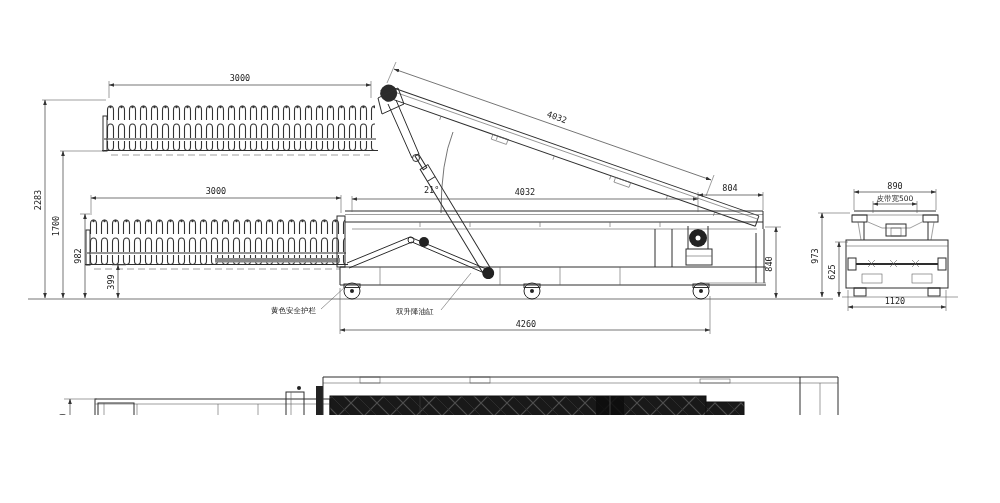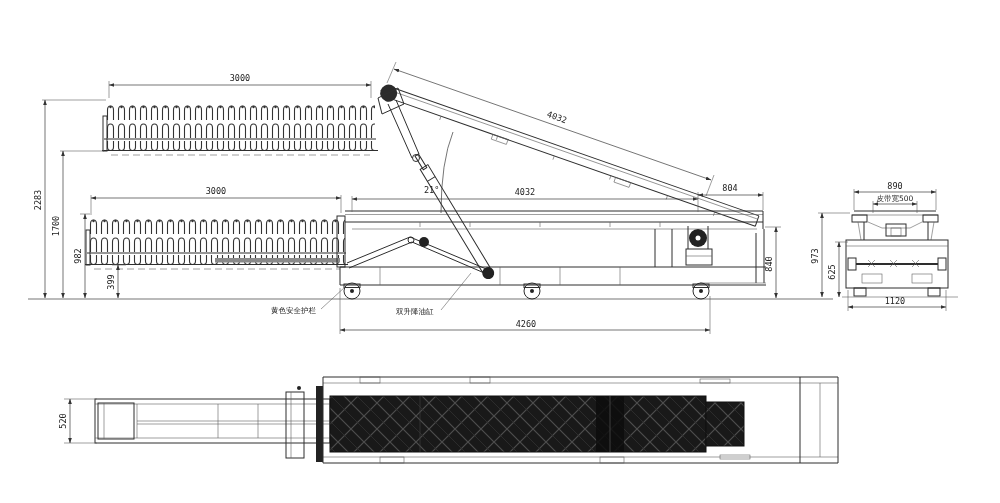--- a/index.html
+++ b/index.html
@@ -1,16 +1,16 @@
 <!DOCTYPE html>
 <html><head>
 <meta charset="utf-8">
 <style>
   html,body{margin:0;padding:0;background:#fff;}
-  .stage{position:relative;width:1000px;height:503px;background:#fff;overflow:hidden;
+  .stage{position:relative;width:1000px;height:415px;background:#fff;overflow:hidden;
          font-family:"DejaVu Sans",sans-serif;}
   svg{display:block}
   .s{stroke:#2e2e2e;stroke-width:1;fill:none}
   .s2{stroke:#2e2e2e;stroke-width:1.8;fill:none}
   .th{stroke:#606060;stroke-width:.6;fill:none}
   .d{stroke:#3a3a3a;stroke-width:.7;fill:none}
   .blk{fill:#222;stroke:none}
   .t{font:8.5px "DejaVu Sans Mono",monospace;fill:#222}
   .tc{font:7.5px "DejaVu Sans",sans-serif;fill:#222}
 </style>

